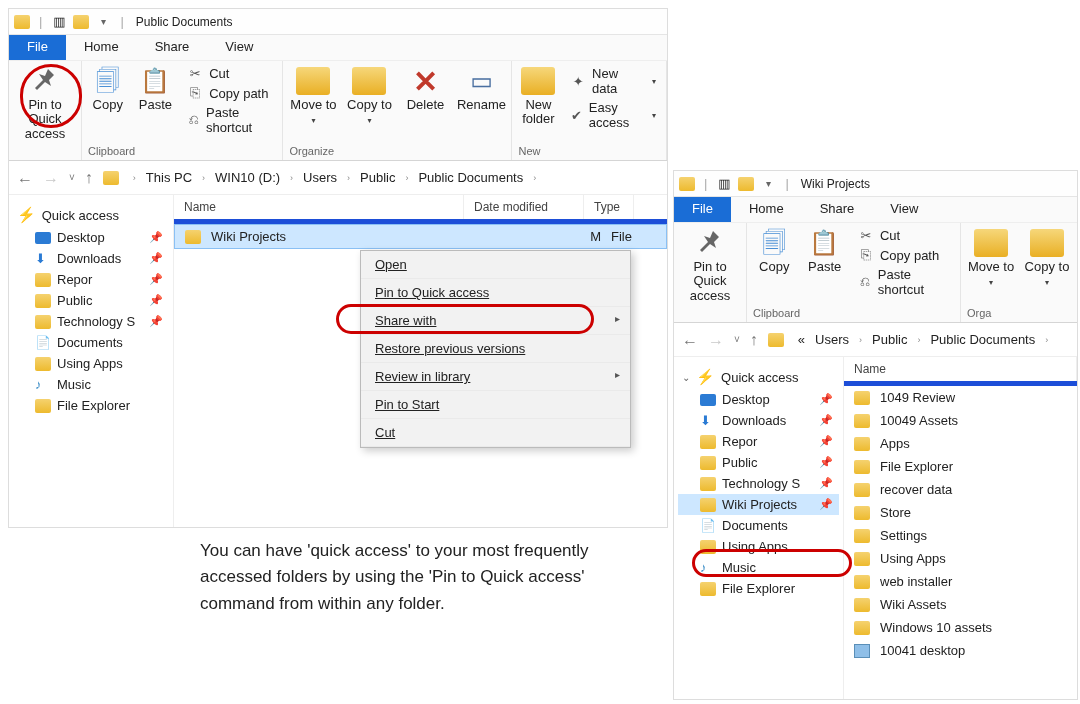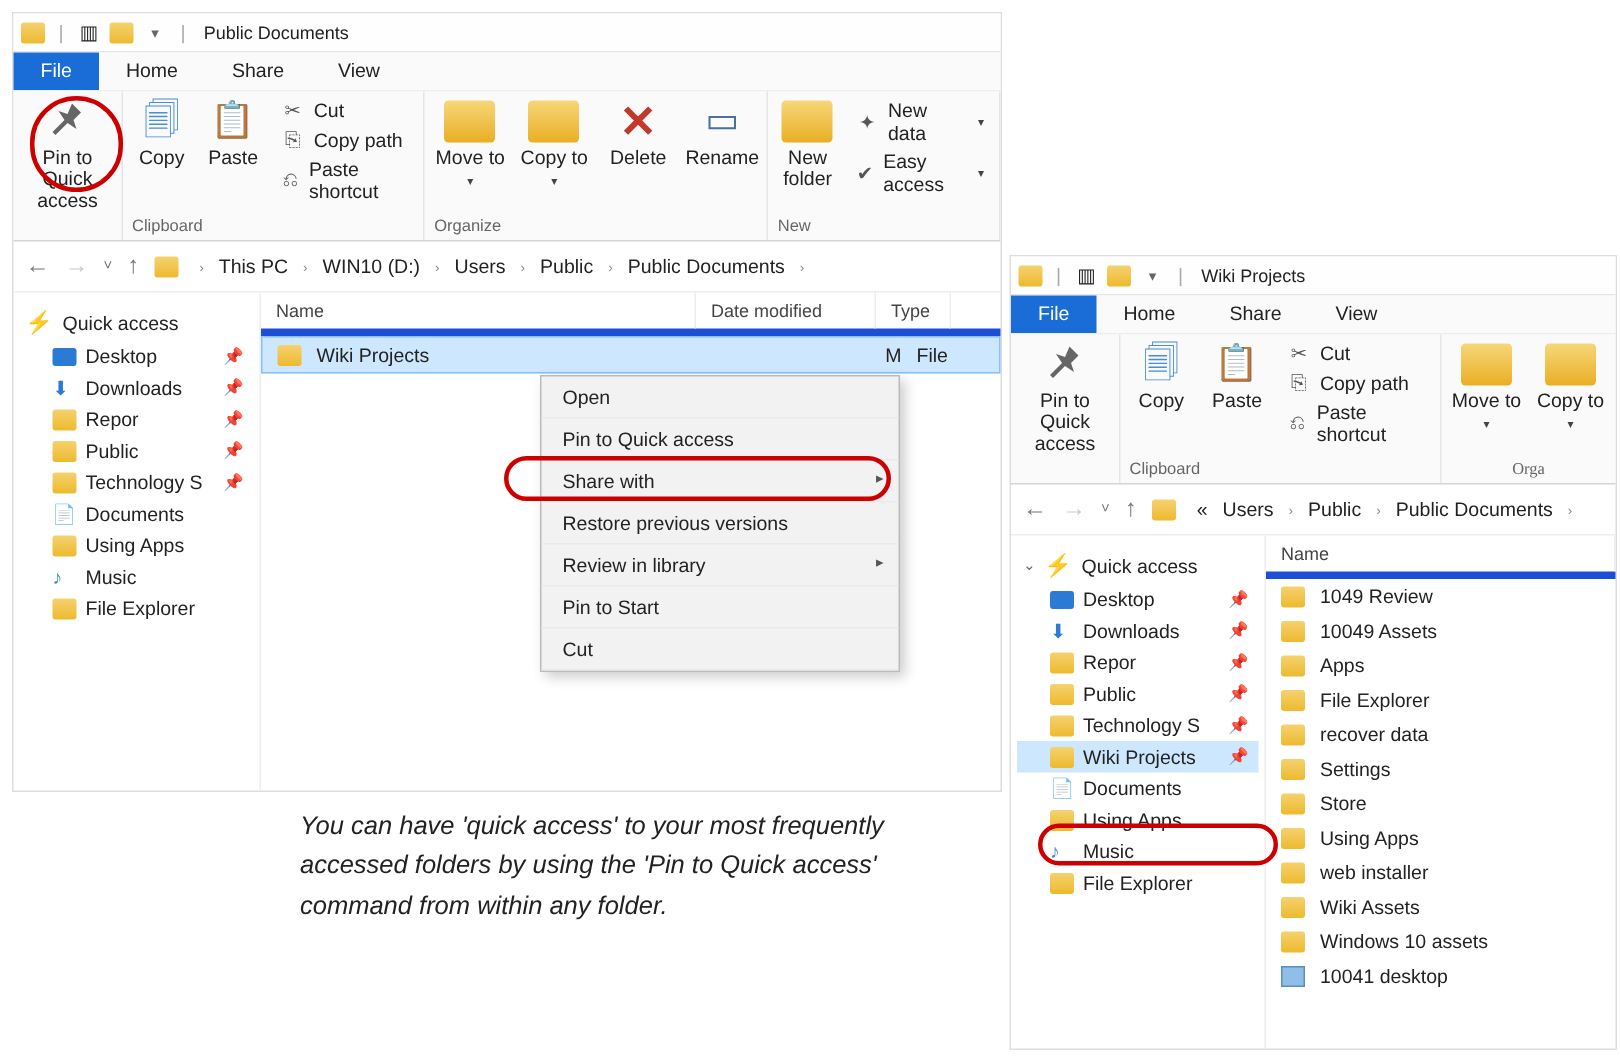--- a/index.html
+++ b/index.html
@@ -30,24 +30,24 @@
     .sidebar { width: 165px; border-right: 1px solid #eee; padding: 8px 4px; overflow: hidden; }
     .main { flex: 1; position: relative; }
     .colhead { display: flex; border-bottom: 5px solid #1d4ed8; }
     .colhead div { padding: 5px 10px; font-size: 12px; border-right: 1px solid #eee; color: #444; }
     .sbitem { display: flex; align-items: center; gap: 6px; padding: 3px 8px 3px 22px; cursor: pointer; font-size: 13px; white-space: nowrap; overflow: hidden; }
     .sbhead { display: flex; align-items: center; gap: 6px; padding: 3px 4px; font-size: 13px; cursor: pointer; }
     .pin { color: #888; font-size: 11px; margin-left: 1px; width: 12px; flex-shrink:0;}
     .fic { width: 16px; height: 14px; background: linear-gradient(#f5d26f,#edba2e); border-radius: 2px; display: inline-block; flex-shrink:0;}
     .row { display: flex; align-items: center; padding: 4px 10px; gap: 10px; font-size: 13px; }
     .row.sel { background: #cde7ff; border: 1px solid #8ac0f4; }
-    .contextmenu { position: absolute; left: 360px; top: 250px; width: 240px; background: #f2f2f2; border: 1px solid #bbb; box-shadow: 3px 3px 8px rgba(0,0,0,0.2); z-index: 10; }
+    .contextmenu { position: absolute; left: 360px; top: 250px; width: 271px; background: #f2f2f2; border: 1px solid #bbb; box-shadow: 3px 3px 8px rgba(0,0,0,0.2); z-index: 10; text-decoration: underline; }
     .cmitem { padding: 6px 14px; border-bottom: 1px solid #eaeaea; font-size: 13px; cursor: pointer; position: relative; }
     .cmitem.sub::after { content: "▸"; position: absolute; right: 10px; font-size: 10px; color: #555; }
-    .caption { position: absolute; left: 200px; top: 538px; width: 440px; font-style: italic; font-size: 17px; line-height: 1.55; }
+    .caption { position: absolute; left: 200px; top: 538px; width: 440px; font-size: 17px; line-height: 1.55; }
     .bigfolder { width: 34px; height: 28px; background: linear-gradient(#f6d77a,#e9af24); border-radius: 3px; position: relative; }
     .annot { position: absolute; border: 3px solid #c00; border-radius: 999px; z-index: 30; pointer-events: none; }
     .ann1 { left: 20px; top: 64px; width: 62px; height: 64px; }
     .ann2 { left: 336px; top: 304px; width: 258px; height: 30px; }
     .ann3 { left: 692px; top: 549px; width: 160px; height: 28px; }
     .w2lbl { white-space: nowrap; overflow:hidden;}
     svg.pinico { width:32px; height:32px; }
     .dropar { font-size:8px; color:#444; }
   </style>
 </head>
@@ -336,21 +336,21 @@
             </span>
             <span><span>Move to</span> <span class="dropar">▾</span></span>
           </div>
         <div class="rbtn">
             <span class="ico">
               <span class="bigfolder"></span>
             </span>
             <span><span>Copy to</span> <span class="dropar">▾</span></span>
           </div>
       </div>
-      <div class="lbl" style="text-align:center;font-family:Liberation Serif, serif;">Orga</div>
+      <div class="lbl" style="text-align:left;">Orga</div>
     </div>
   </div>
   <div class="navbar">
     <span class="navbtn">←</span>
     <span class="navbtn" style="opacity:.4">→</span>
     <span class="navbtn" style="font-size:10px">˅</span>
     <span class="navbtn">↑</span>
     <span class="fic"></span>
     <div class="crumb" id="crumb2">
         <span>«</span>
@@ -438,25 +438,25 @@
           <div class="row">
             <span class="fic"></span>
             <span>File Explorer</span>
           </div>
           <div class="row">
             <span class="fic"></span>
             <span>recover data</span>
           </div>
           <div class="row">
             <span class="fic"></span>
+            <span>Store</span>
+          </div>
+          <div class="row">
+            <span class="fic"></span>
             <span>Settings</span>
-          </div>
-          <div class="row">
-            <span class="fic"></span>
-            <span>Store</span>
           </div>
           <div class="row">
             <span class="fic"></span>
             <span>Using Apps</span>
           </div>
           <div class="row">
             <span class="fic"></span>
             <span>web installer</span>
           </div>
           <div class="row">

